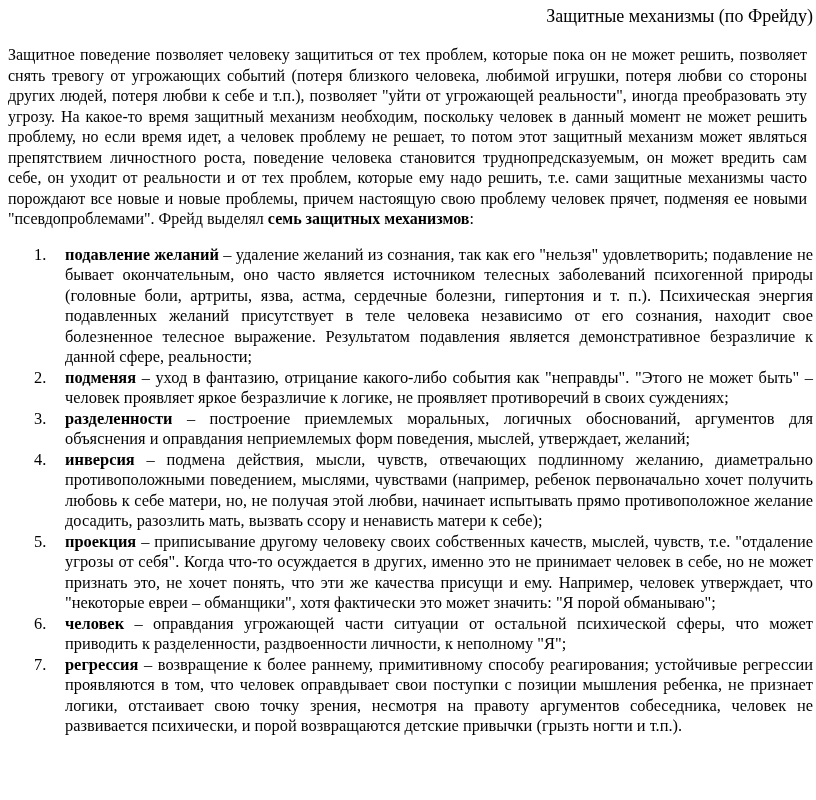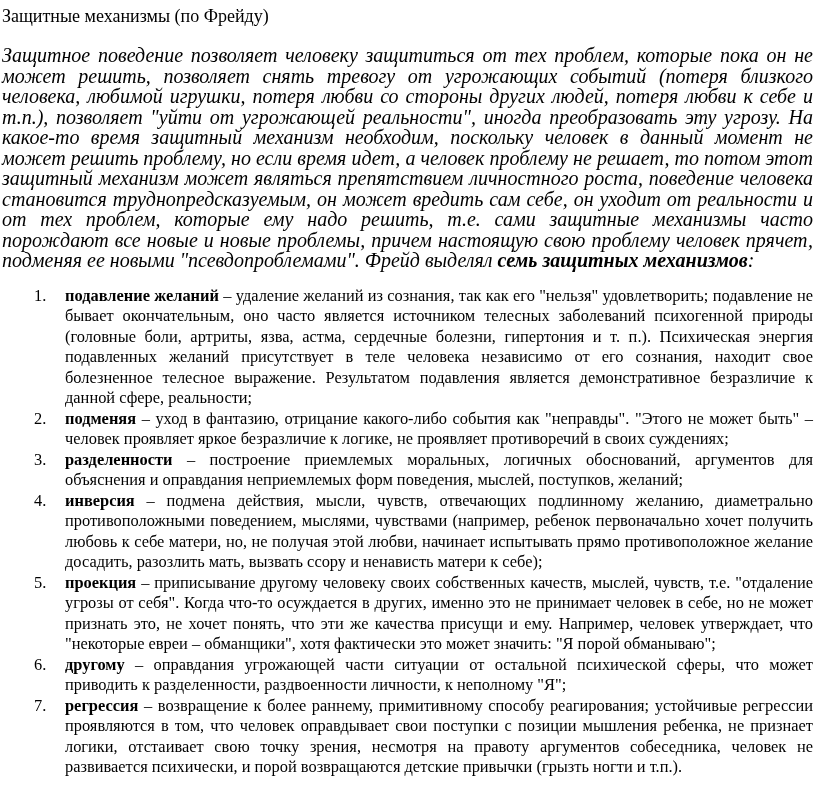--- a/index.html
+++ b/index.html
@@ -13,32 +13,31 @@
     color: #000000;
     font-family: "Liberation Serif", "DejaVu Serif", serif;
     overflow: hidden;
   }
   .page {
     padding: 4px 3px 0 2px;
     box-sizing: border-box;
     width: 816px;
   }
   .title {
-    text-align: left;
+    text-align: right;
     font-size: 18px;
     font-weight: normal;
     line-height: 24px;
     margin: 0 0 17px 0;
   }
   .intro {
-    font-size: 20px;
+    font-size: 16px;
     line-height: 20.5px;
     text-align: justify;
-    margin: 0;
-    font-style: italic;
+    margin: 6px;
   }
   ol.mech-list {
     list-style: none;
     margin: 15px 0 0 0;
     padding: 0 0 0 63px;
     font-size: 16.4px;
     line-height: 20.5px;
   }
   ol.mech-list li {
     position: relative;
@@ -57,20 +56,20 @@
 
 <div class="page">
 
   <h1 class="title">Защитные механизмы (по Фрейду)</h1>
 
   <p class="intro"><span>Защитное поведение позволяет человеку защититься от тех проблем, которые пока он не может решить, позволяет снять тревогу от угрожающих событий (потеря близкого человека, любимой игрушки, потеря любви со стороны других людей, потеря любви к себе и т.п.), позволяет "уйти от угрожающей реальности", иногда преобразовать эту угрозу. На какое-то время защитный механизм необходим, поскольку человек в данный момент не может решить проблему, но если время идет, а человек проблему не решает, то потом этот защитный механизм может являться препятствием личностного роста, поведение человека становится труднопредсказуемым, он может вредить сам себе, он уходит от реальности и от тех проблем, которые ему надо решить, т.е. сами защитные механизмы часто порождают все новые и новые проблемы, причем настоящую свою проблему человек прячет, подменяя ее новыми "псевдопроблемами". Фрейд выделял </span><b>семь защитных механизмов</b><span>:</span></p>
 
   <ol class="mech-list">
     <li><span class="num">1.</span><b>подавление желаний</b><span> – удаление желаний из сознания, так как его "нельзя" удовлетворить; подавление не бывает окончательным, оно часто является источником телесных заболеваний психогенной природы (головные боли, артриты, язва, астма, сердечные болезни, гипертония и т. п.). Психическая энергия подавленных желаний присутствует в теле человека независимо от его сознания, находит свое болезненное телесное выражение. Результатом подавления является демонстративное безразличие к данной сфере, реальности;</span></li>
     <li><span class="num">2.</span><b>подменяя</b><span> – уход в фантазию, отрицание какого-либо события как "неправды". "Этого не может быть" – человек проявляет яркое безразличие к логике, не проявляет противоречий в своих суждениях;</span></li>
-    <li><span class="num">3.</span><b>разделенности</b><span> – построение приемлемых моральных, логичных обоснований, аргументов для объяснения и оправдания неприемлемых форм поведения, мыслей, поступков, желаний;</span></li>
+    <li><span class="num">3.</span><b>разделенности</b><span> – построение приемлемых моральных, логичных обоснований, аргументов для объяснения и оправдания неприемлемых форм поведения, мыслей, утверждает, желаний;</span></li>
     <li><span class="num">4.</span><b>инверсия</b><span> – подмена действия, мысли, чувств, отвечающих подлинному желанию, диаметрально противоположными поведением, мыслями, чувствами (например, ребенок первоначально хочет получить любовь к себе матери, но, не получая этой любви, начинает испытывать прямо противоположное желание досадить, разозлить мать, вызвать ссору и ненависть матери к себе);</span></li>
     <li><span class="num">5.</span><b>проекция</b><span> – приписывание другому человеку своих собственных качеств, мыслей, чувств, т.е. "отдаление угрозы от себя". Когда что-то осуждается в других, именно это не принимает человек в себе, но не может признать это, не хочет понять, что эти же качества присущи и ему. Например, человек утверждает, что "некоторые евреи – обманщики", хотя фактически это может значить: "Я порой обманываю";</span></li>
-    <li><span class="num">6.</span><b>другому</b><span> – оправдания угрожающей части ситуации от остальной психической сферы, что может приводить к разделенности, раздвоенности личности, к неполному "Я";</span></li>
+    <li><span class="num">6.</span><b>человек</b><span> – оправдания угрожающей части ситуации от остальной психической сферы, что может приводить к разделенности, раздвоенности личности, к неполному "Я";</span></li>
     <li><span class="num">7.</span><b>регрессия</b><span> – возвращение к более раннему, примитивному способу реагирования; устойчивые регрессии проявляются в том, что человек оправдывает свои поступки с позиции мышления ребенка, не признает логики, отстаивает свою точку зрения, несмотря на правоту аргументов собеседника, человек не развивается психически, и порой возвращаются детские привычки (грызть ногти и т.п.).</span></li>
   </ol>
 
 </div>
 
 </body></html>

